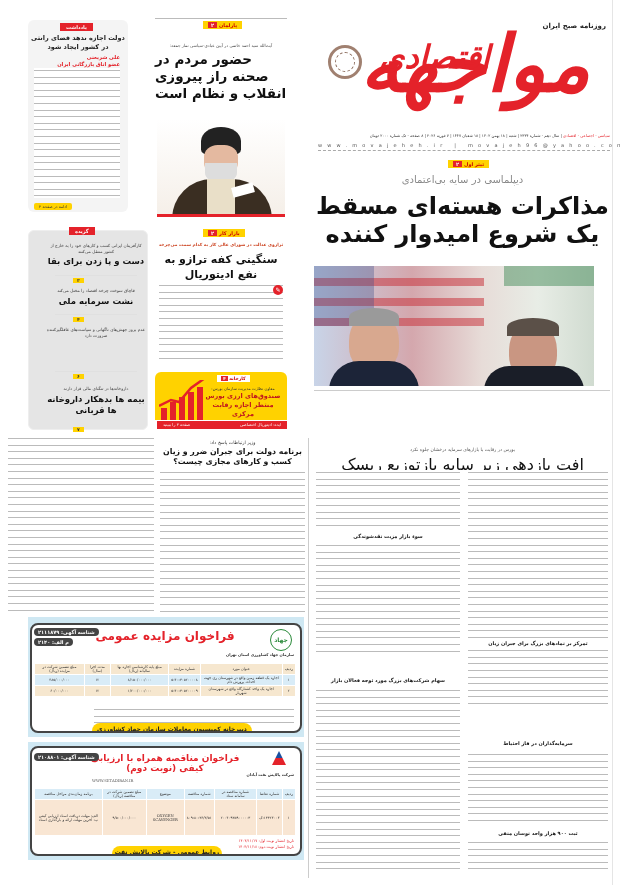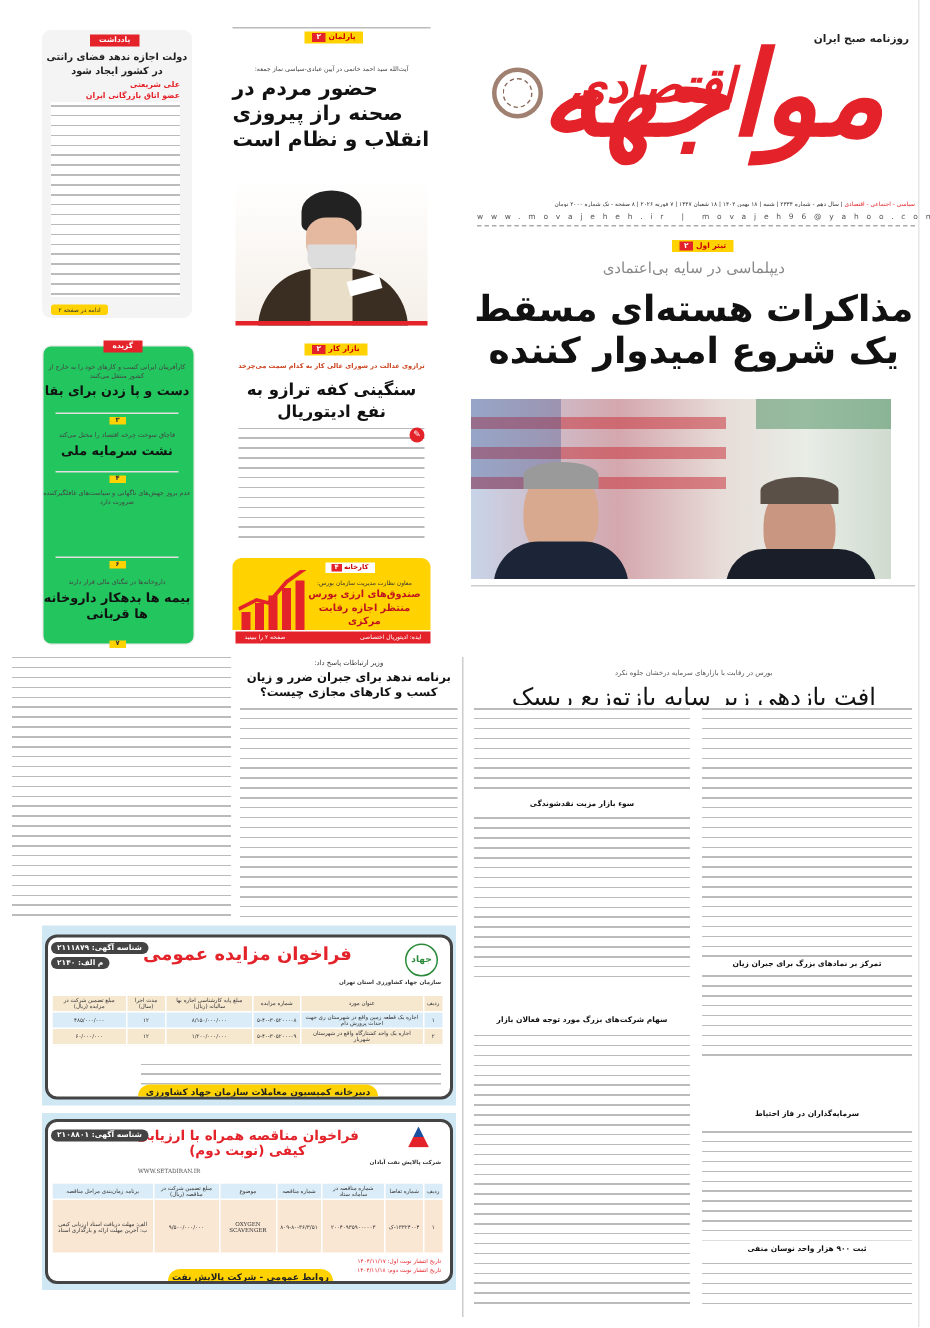--- a/index.html
+++ b/index.html
@@ -32,21 +32,21 @@
 .col{position:absolute}
 .subhead{position:absolute;text-align:center;font-size:5px;font-weight:bold;color:#111}
 
 #note-box{left:28px;top:20px;width:100px;height:192px;background:#f4f4f4;border-radius:6px}
 #note-tag{position:absolute;left:32px;top:3px;background:#e4222a;color:#fff;font-size:5px;padding:1px 6px;font-weight:bold}
 #note-title{position:absolute;right:0;width:100px;top:14px;text-align:center;font-size:6.5px;line-height:9px;font-weight:bold;color:#222}
 #note-author{position:absolute;right:8px;top:34px;font-size:5.2px;line-height:7px;color:#e4222a;font-weight:bold}
 #note-body{position:absolute;right:8px;top:48px;width:86px}
 #note-more{position:absolute;left:6px;top:183px;background:#ffd200;font-size:4px;padding:1px 5px;border-radius:2px;color:#333}
 
-#list-box{left:28px;top:230px;width:102px;height:200px;border:1px solid #eee;border-radius:6px;background:#22c55e}
+#list-box{left:28px;top:230px;width:120px;height:200px;border:1px solid #eee;border-radius:6px;background:#e5e5e5}
 #list-tag{position:absolute;left:40px;top:-4px;background:#e4222a;color:#fff;font-size:5px;padding:1px 6px;font-weight:bold}
 .li-super{position:absolute;right:0;width:102px;text-align:center;font-size:4.3px;line-height:5.5px;color:#444}
 .li-title{position:absolute;right:0;width:102px;text-align:center;font-size:8.5px;line-height:11px;font-weight:bold;color:#111}
 .li-page{position:absolute;left:44px;background:#ffd200;font-size:4.5px;padding:0 4px;font-weight:bold;color:#333}
 .li-div{position:absolute;right:10px;width:82px;height:1px;background:#e0e0e0}
 
 #khatami{left:155px;top:18px;width:132px;height:198px;border-top:1px solid #bbb}
 #khatami-tag{position:absolute;left:48px;top:2px}
 #khatami-super{position:absolute;right:0;width:132px;top:24px;text-align:center;font-size:4.2px;color:#444}
 #khatami-title{position:absolute;right:0;width:132px;top:32px;text-align:left;font-size:13.5px;line-height:17px;font-weight:900;color:#111}
@@ -193,21 +193,21 @@
   <div id="bourse-box-tag"><span>کارخانه</span> <span style="background:#e4222a;color:#fff;padding:0 2px">۴</span></div>
   <div id="bourse-box-super">معاون نظارت مدیریت سازمان بورس:</div>
   <div id="bourse-box-title">صندوق‌های ارزی بورس منتظر اجازه رقابت مرکزی</div>
 </div>
 <div id="bourse-bar" class="abs">
   <span class="l">ایده: ادیتوریال اختصاصی</span>
   <span class="r">صفحه ۲ را ببینید</span>
 </div>
 
 <div id="min-super" class="abs">وزیر ارتباطات پاسخ داد:</div>
-<div id="min-title" class="abs">برنامه ندهد برای جبران ضرر و زیان کسب و کارهای مجازی چیست؟</div>
+<div id="min-title" class="abs">برنامه دولت برای جبران ضرر و زیان کسب و کارهای مجازی چیست؟</div>
 <div class="col gray-lines" style="left:160px;top:470px;width:145px;height:142px"></div>
 <div class="col gray-lines" style="left:8px;top:436px;width:146px;height:176px"></div>
 
 <div class="ad-outer" style="top:617px;height:120px"></div>
 <div class="ad" style="top:623px;height:110px">
   <div style="position:absolute;right:8px;top:4px;width:22px;height:22px;border-radius:50%;border:1.5px solid #2a8a3a;color:#2a8a3a;font-size:6px;text-align:center;line-height:20px;font-weight:bold">جهاد</div>
   <div class="ad-title" style="right:60px;top:4px;width:150px;font-size:12px">فراخوان مزایده عمومی</div>
   <div class="ad-badge" style="left:2px;top:3px">شناسه آگهی: ۲۱۱۱۸۷۹</div>
   <div class="ad-badge" style="left:2px;top:13px">م الف: ۲۱۴۰</div>
   <div class="ad-sub" style="right:6px;top:27px;font-weight:bold">سازمان جهاد کشاورزی استان تهران</div>

